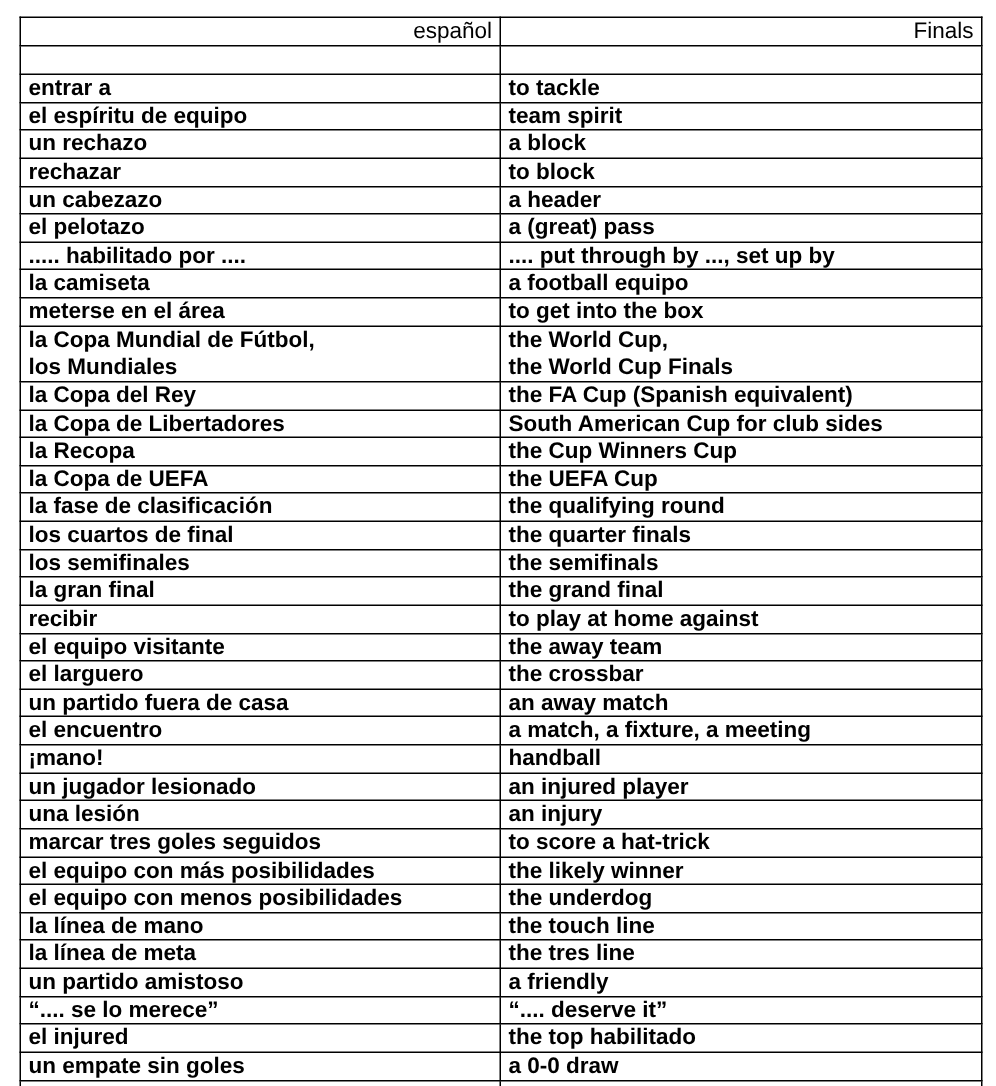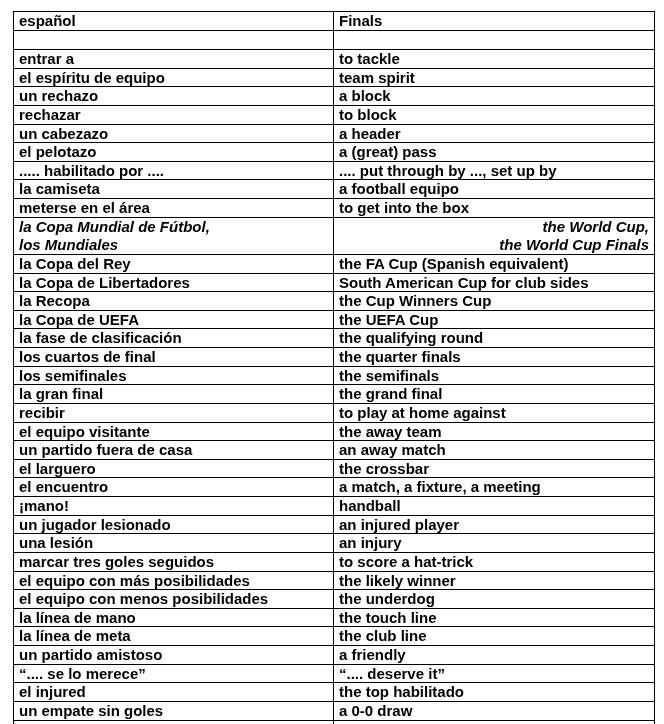--- a/index.html
+++ b/index.html
@@ -31,35 +31,34 @@
     .vocab-table th, .vocab-table td {
       border: 1px solid #000;
       padding: 0 5px;
       vertical-align: top;
       white-space: nowrap;
       overflow: hidden;
     }
     .vocab-table th {
       height: 18px;
       line-height: 18px;
-      text-align: left;
-      font-weight: bold;
+      text-align: right;
+      font-weight: normal;
       font-size: 15px;
     }
     .vocab-table tr.blank td {
       height: 18px;
     }
     .vocab-table td {
       height: 17.64px;
       line-height: 17.6px;
     }
     .vocab-table td .line {
       display: block;
       line-height: 18.1px;
-      font-style: italic;
     }
     .vocab-table tr.tail td {
       height: 20px;
     }
   </style>
 </head>
 <body>
 
 <table class="vocab-table">
   <colgroup>
@@ -111,21 +110,21 @@
       </tr>
       <tr>
         <td>meterse en el área</td>
         <td>to get into the box</td>
       </tr>
       <tr>
         <td style="height: 36.3px;">
           <span class="line">la Copa Mundial de Fútbol,</span>
           <span class="line">los Mundiales</span>
         </td>
-        <td style="height: 36.3px; text-align: right;">
+        <td style="height: 36.3px;">
           <span class="line">the World Cup,</span>
           <span class="line">the World Cup Finals</span>
         </td>
       </tr>
       <tr>
         <td>la Copa del Rey</td>
         <td>the FA Cup (Spanish equivalent)</td>
       </tr>
       <tr>
         <td>la Copa de Libertadores</td>
@@ -157,28 +156,28 @@
       </tr>
       <tr>
         <td>recibir</td>
         <td>to play at home against</td>
       </tr>
       <tr>
         <td>el equipo visitante</td>
         <td>the away team</td>
       </tr>
       <tr>
+        <td>el larguero</td>
+        <td>the crossbar</td>
+      </tr>
+      <tr>
         <td>un partido fuera de casa</td>
         <td>an away match</td>
       </tr>
       <tr>
-        <td>el larguero</td>
-        <td>the crossbar</td>
-      </tr>
-      <tr>
         <td>el encuentro</td>
         <td>a match, a fixture, a meeting</td>
       </tr>
       <tr>
         <td>¡mano!</td>
         <td>handball</td>
       </tr>
       <tr>
         <td>un jugador lesionado</td>
         <td>an injured player</td>
@@ -198,21 +197,21 @@
       <tr>
         <td>el equipo con menos posibilidades</td>
         <td>the underdog</td>
       </tr>
       <tr>
         <td>la línea de mano</td>
         <td>the touch line</td>
       </tr>
       <tr>
         <td>la línea de meta</td>
-        <td>the club line</td>
+        <td>the tres line</td>
       </tr>
       <tr>
         <td>un partido amistoso</td>
         <td>a friendly</td>
       </tr>
       <tr>
         <td>“.... se lo merece”</td>
         <td>“.... deserve it”</td>
       </tr>
       <tr>

